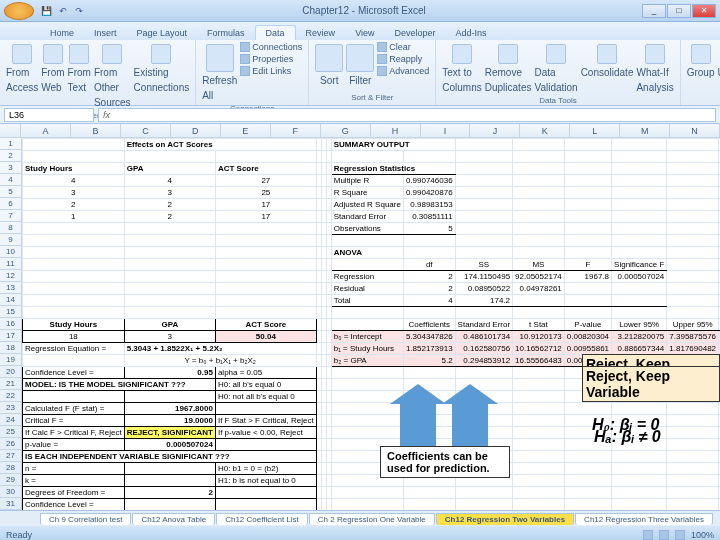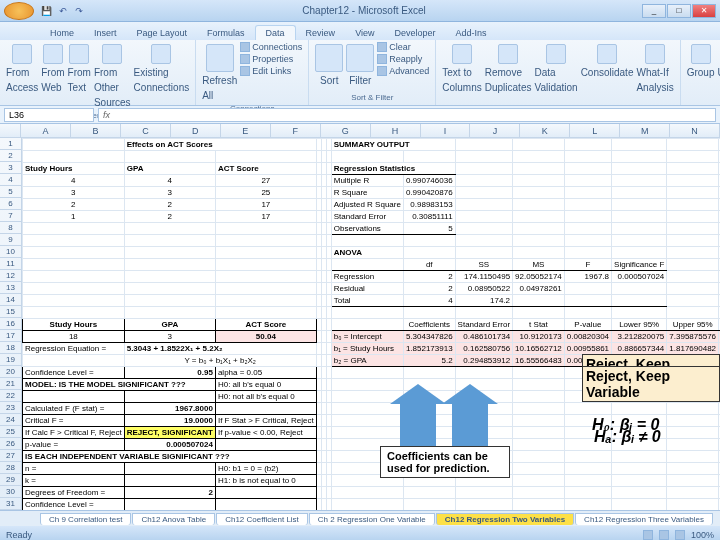--- a/index.html
+++ b/index.html
@@ -180,20 +180,21 @@
         </div>
       <div class="rg-small">
           <div class="rg-icon"></div>
           <div class="rg-text">Consolidate</div>
         </div>
       <div class="rg-small">
           <div class="rg-icon"></div>
           <div class="rg-text">What-If Analysis</div>
         </div>
     </div>
+    <div class="rg-label">Data Tools</div>
   </div>
   <div class="ribbon-group">
     <div class="rg-content">
       <div class="rg-small">
           <div class="rg-icon"></div>
           <div class="rg-text">Group</div>
         </div>
       <div class="rg-small">
           <div class="rg-icon"></div>
           <div class="rg-text">Ungroup</div>

